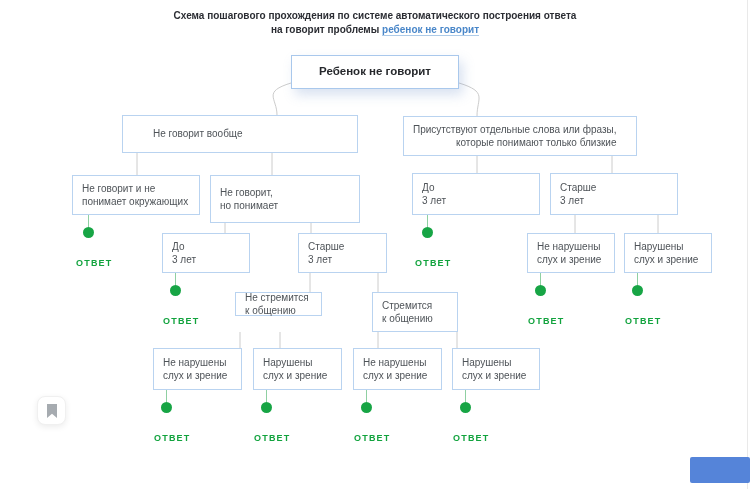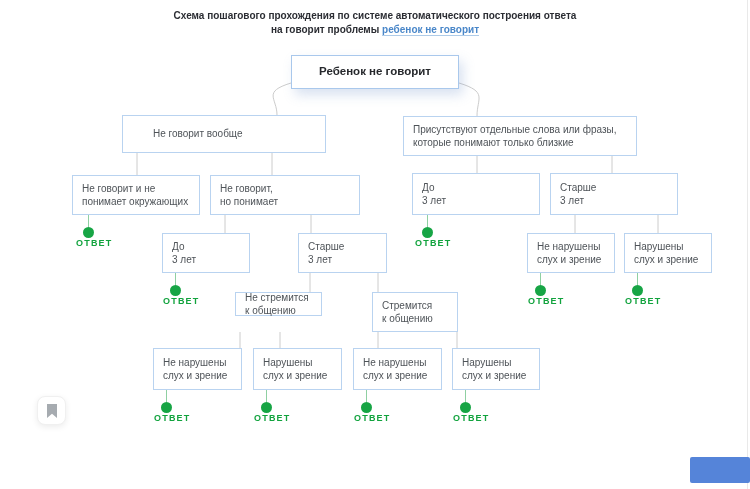--- a/index.html
+++ b/index.html
@@ -22,21 +22,21 @@
   .node.root {
     justify-content:center; text-align:center; font-weight:bold;
     font-size:11.5px; color:#26282c; border-color:#a9c8ec;
     box-shadow:4px 6px 12px rgba(130,160,210,0.30);
   }
   svg.connectors { position:absolute; left:0; top:0; }
   .answer { position:absolute; width:60px; display:flex; flex-direction:column; align-items:flex-start; }
   .a-stem { width:1px; height:12px; background:#8fd0a2; margin-left:5px; }
   .a-dot  { width:11px; height:11px; border-radius:50%; background:#17a545; }
   .a-label {
-    margin-top:0; margin-left:-7px; font-size:9px; font-weight:bold;
+    margin-top:20px; margin-left:-7px; font-size:9px; font-weight:bold;
     color:#12a33e; letter-spacing:1.2px; cursor:pointer;
   }
   .bookmark-btn {
     position:absolute; left:37px; top:396px; width:27px; height:27px;
     background:#ffffff; border:1px solid #f0f0f0; border-radius:8px;
     box-shadow:0 2px 6px rgba(0,0,0,0.08);
     display:flex; align-items:center; justify-content:center; cursor:pointer;
   }
   .edge-line { position:absolute; right:2px; top:0; width:1px; height:489px; background:#e9e9e9; }
   .corner-thumb {
@@ -73,29 +73,29 @@
       <line x1="457" y1="332" x2="457" y2="348"></line>
       <line x1="477" y1="156" x2="477" y2="173"></line>
       <line x1="612" y1="156" x2="612" y2="173"></line>
       <line x1="575" y1="215" x2="575" y2="233"></line>
       <line x1="658" y1="215" x2="658" y2="233"></line>
     </g>
   </svg>
 
   <div class="node root" style="left:291px; top:55px; width:168px; height:34px;">Ребенок не говорит</div>
 
-  <div class="node" style="left:122px; top:115px; width:204px; height:38px;padding-left:30px;">Не говорит вообще</div>
+  <div class="node" style="left:122px; top:115px; width:236px; height:38px;padding-left:30px;">Не говорит вообще</div>
 
-  <div class="node" style="left:403px; top:116px; width:234px; height:40px;">Присутствуют отдельные слова или фразы,
+  <div class="node" style="left:403px; top:116px; width:234px; height:40px;text-align:right;">Присутствуют отдельные слова или фразы,
 которые понимают только близкие</div>
 
   <div class="node" style="left:72px; top:175px; width:128px; height:40px;">Не говорит и не
 понимает окружающих</div>
 
-  <div class="node" style="left:210px; top:175px; width:150px; height:40px;">Не говорит,
+  <div class="node" style="left:210px; top:175px; width:150px; height:48px;">Не говорит,
 но понимает</div>
 
   <div class="node" style="left:162px; top:233px; width:88px; height:40px;">До
 3 лет</div>
 
   <div class="node" style="left:298px; top:233px; width:89px; height:40px;">Старше
 3 лет</div>
 
   <div class="node" style="left:235px; top:292px; width:87px; height:24px;">Не стремится
 к общению</div>

